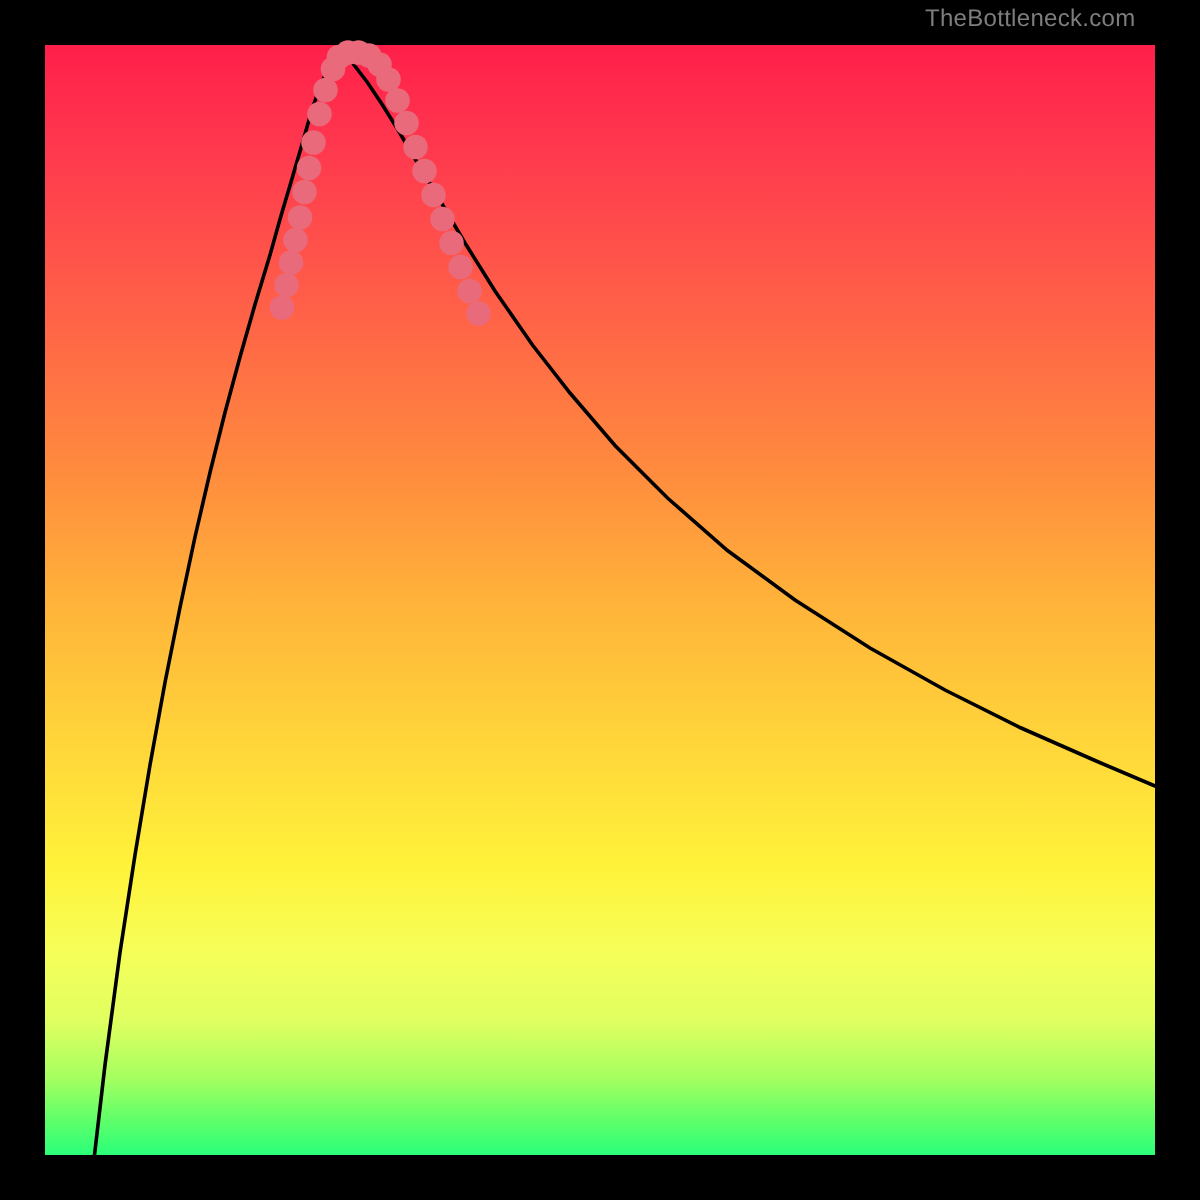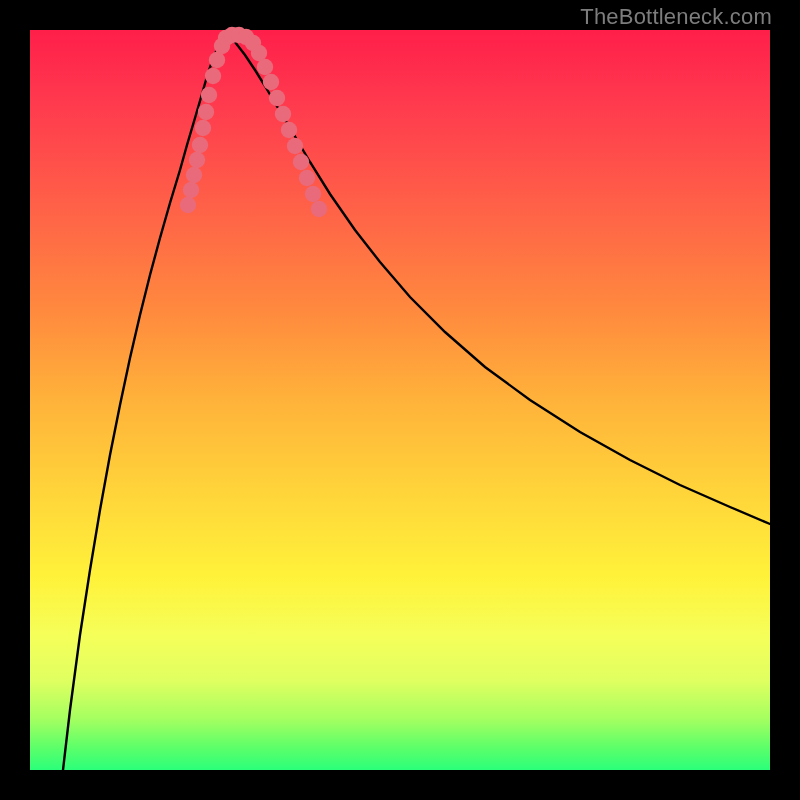--- a/index.html
+++ b/index.html
@@ -36,23 +36,23 @@
       #f5ff5a 82%,
       #dfff60 88%,
       #a6ff60 93%,
       #5cff6a 97%,
       #2bff7a 100%
     );
   }
   .watermark {
     position: absolute;
     top: 4px;
-    right: 28px;
+    right: 43px;
     color: #7d7d7d;
-    font-size: 22px;
+    font-size: 16px;
     letter-spacing: 0.2px;
     font-weight: 400;
     user-select: none;
   }
   svg.curve {
     position: absolute;
     left: 0;
     top: 0;
     width: 740px;
     height: 740px;

